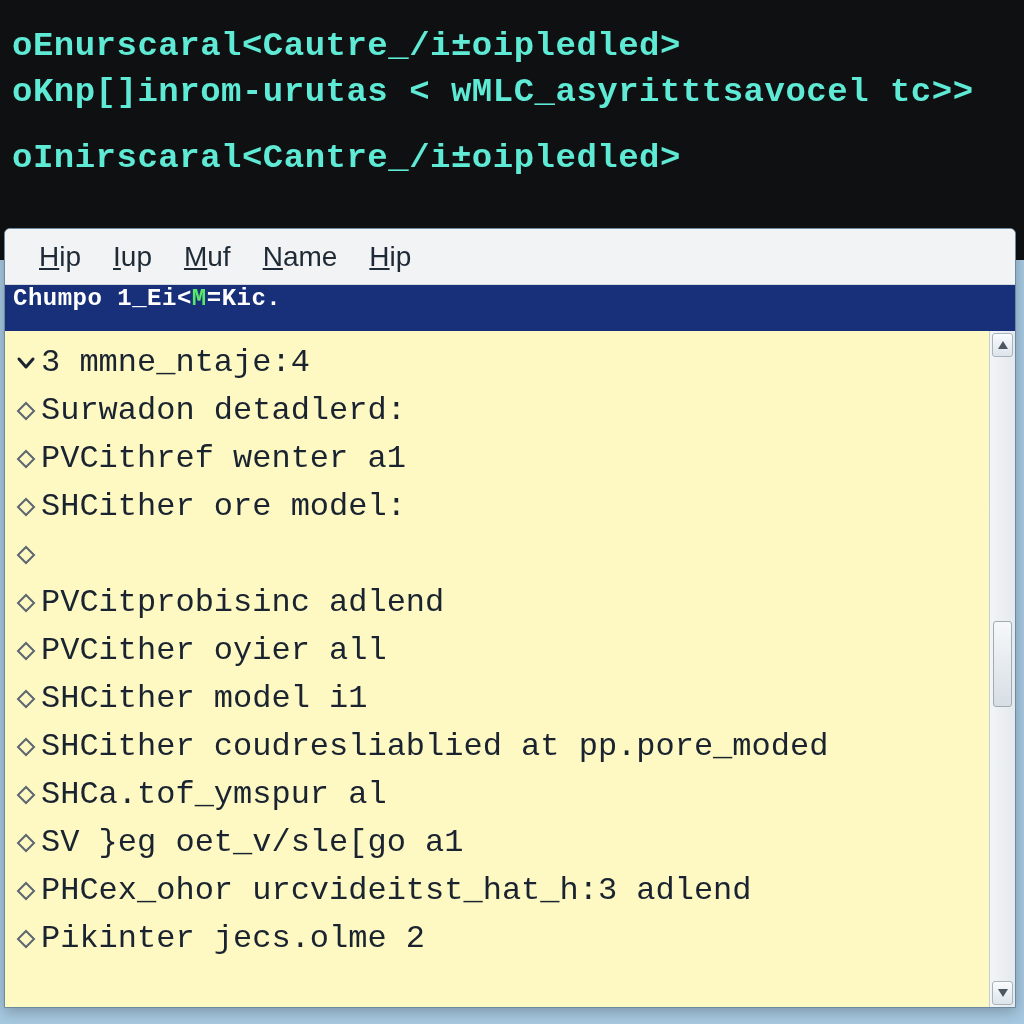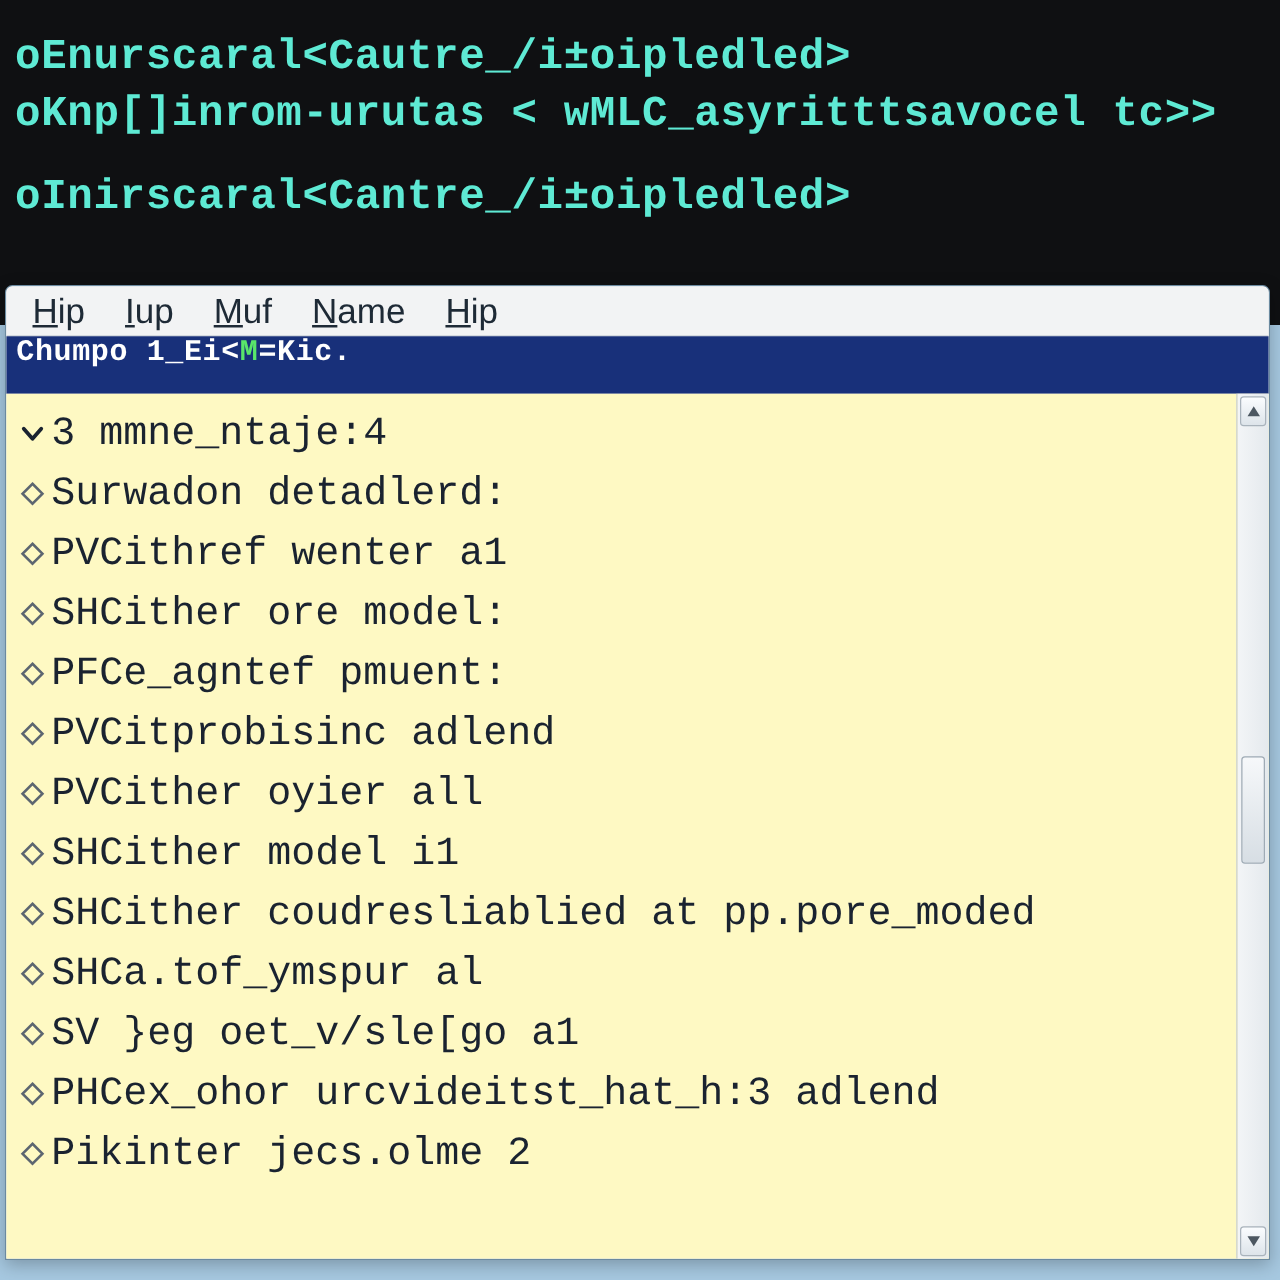--- a/index.html
+++ b/index.html
@@ -71,26 +71,26 @@
     box-shadow: 0 0 0 1px #fff inset;
   }
   .wc-btn.close {
     background: linear-gradient(#f29a86, #d9482f);
     border-color: #9e2c18;
   }
   .wc-btn svg { display: block; }
 
   
   .menubar {
-    height: 40px;
+    height: 56px;
     background: #f2f3f4;
     border-bottom: 1px solid #d4d9de;
     display: flex;
     align-items: stretch;
-    padding: 0 5px;
+    padding: 0 18px;
   }
   .menu-item {
     display: flex;
     align-items: center;
     padding: 0 16px;
     color: #1e2a36;
     font-size: 28px;
   }
   .menu-item .ul { text-decoration: underline; }
 
@@ -206,21 +206,21 @@
     <div class="content" id="list-content"><div class="row"><span class="mark"><svg width="22" height="22" viewBox="0 0 22 22">
               <path d="M4 7 L11 15 L18 7" fill="none" stroke="#1a2330" stroke-width="3" stroke-linecap="round" stroke-linejoin="round"></path>
             </svg></span><span>3 mmne_ntaje:4</span></div><div class="row"><span class="mark"><svg width="20" height="20" viewBox="0 0 20 20">
               <path d="M10 2 L18 10 L10 18 L2 10 Z" fill="none" stroke="#5c6670" stroke-width="2"></path>
             </svg></span><span>Surwadon detadlerd:</span></div><div class="row"><span class="mark"><svg width="20" height="20" viewBox="0 0 20 20">
               <path d="M10 2 L18 10 L10 18 L2 10 Z" fill="none" stroke="#5c6670" stroke-width="2"></path>
             </svg></span><span>PVCithref wenter a1</span></div><div class="row"><span class="mark"><svg width="20" height="20" viewBox="0 0 20 20">
               <path d="M10 2 L18 10 L10 18 L2 10 Z" fill="none" stroke="#5c6670" stroke-width="2"></path>
             </svg></span><span>SHCither ore model:</span></div><div class="row"><span class="mark"><svg width="20" height="20" viewBox="0 0 20 20">
               <path d="M10 2 L18 10 L10 18 L2 10 Z" fill="none" stroke="#5c6670" stroke-width="2"></path>
-            </svg></span><span>PFCe_agntef pmuent:</span></div><div class="row"><span class="mark"><svg width="20" height="20" viewBox="0 0 20 20">
+            </svg></span></div><div class="row"><span class="mark"><svg width="20" height="20" viewBox="0 0 20 20">
               <path d="M10 2 L18 10 L10 18 L2 10 Z" fill="none" stroke="#5c6670" stroke-width="2"></path>
             </svg></span><span>PVCitprobisinc adlend</span></div><div class="row"><span class="mark"><svg width="20" height="20" viewBox="0 0 20 20">
               <path d="M10 2 L18 10 L10 18 L2 10 Z" fill="none" stroke="#5c6670" stroke-width="2"></path>
             </svg></span><span>PVCither oyier all</span></div><div class="row"><span class="mark"><svg width="20" height="20" viewBox="0 0 20 20">
               <path d="M10 2 L18 10 L10 18 L2 10 Z" fill="none" stroke="#5c6670" stroke-width="2"></path>
             </svg></span><span>SHCither model i1</span></div><div class="row"><span class="mark"><svg width="20" height="20" viewBox="0 0 20 20">
               <path d="M10 2 L18 10 L10 18 L2 10 Z" fill="none" stroke="#5c6670" stroke-width="2"></path>
             </svg></span><span>SHCither coudresliablied at pp.pore_moded</span></div><div class="row"><span class="mark"><svg width="20" height="20" viewBox="0 0 20 20">
               <path d="M10 2 L18 10 L10 18 L2 10 Z" fill="none" stroke="#5c6670" stroke-width="2"></path>
             </svg></span><span>SHCa.tof_ymspur al</span></div><div class="row"><span class="mark"><svg width="20" height="20" viewBox="0 0 20 20">

